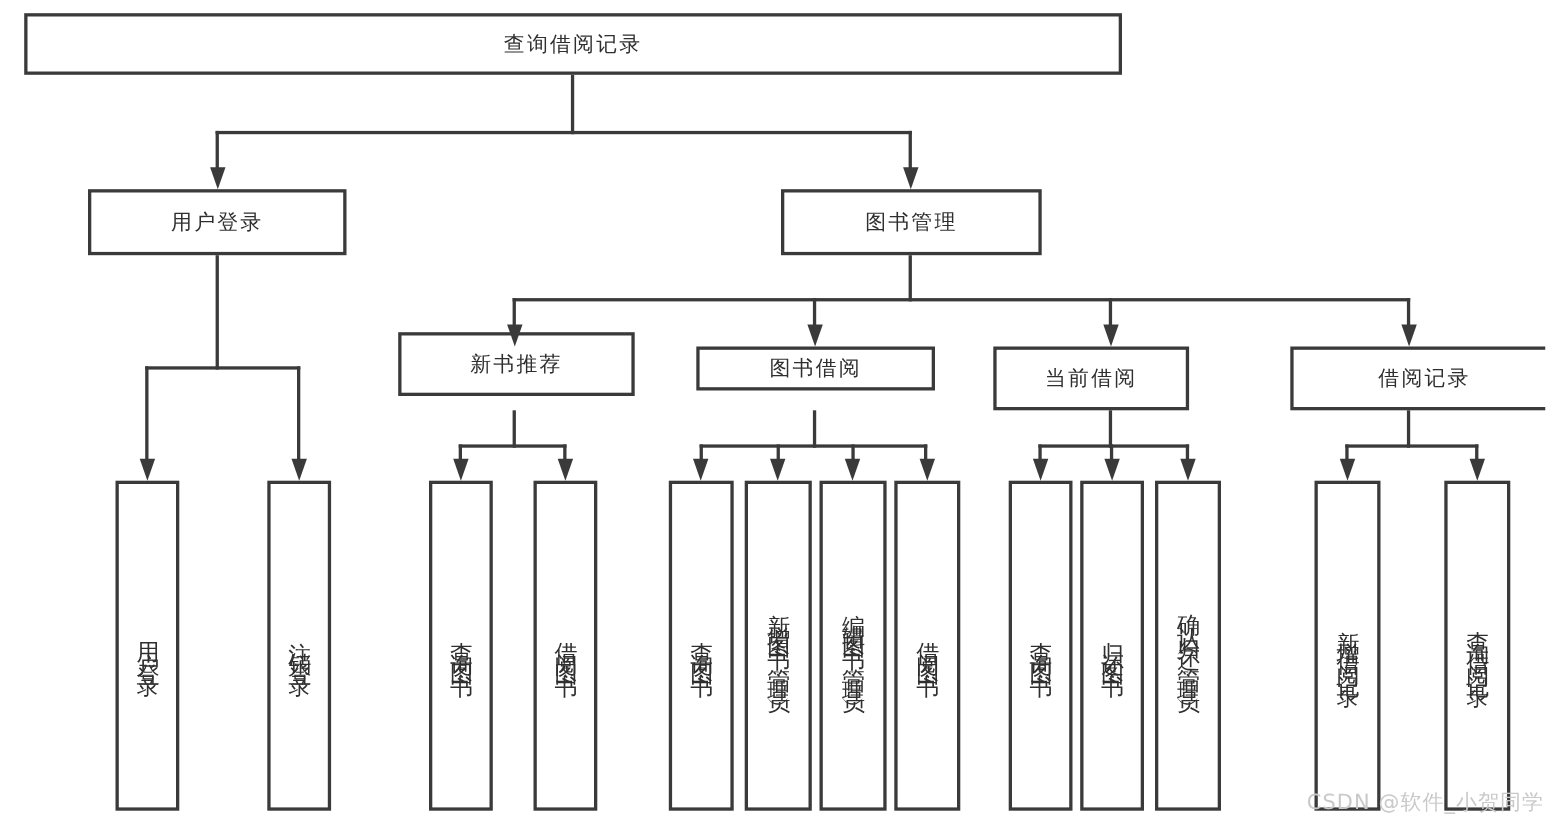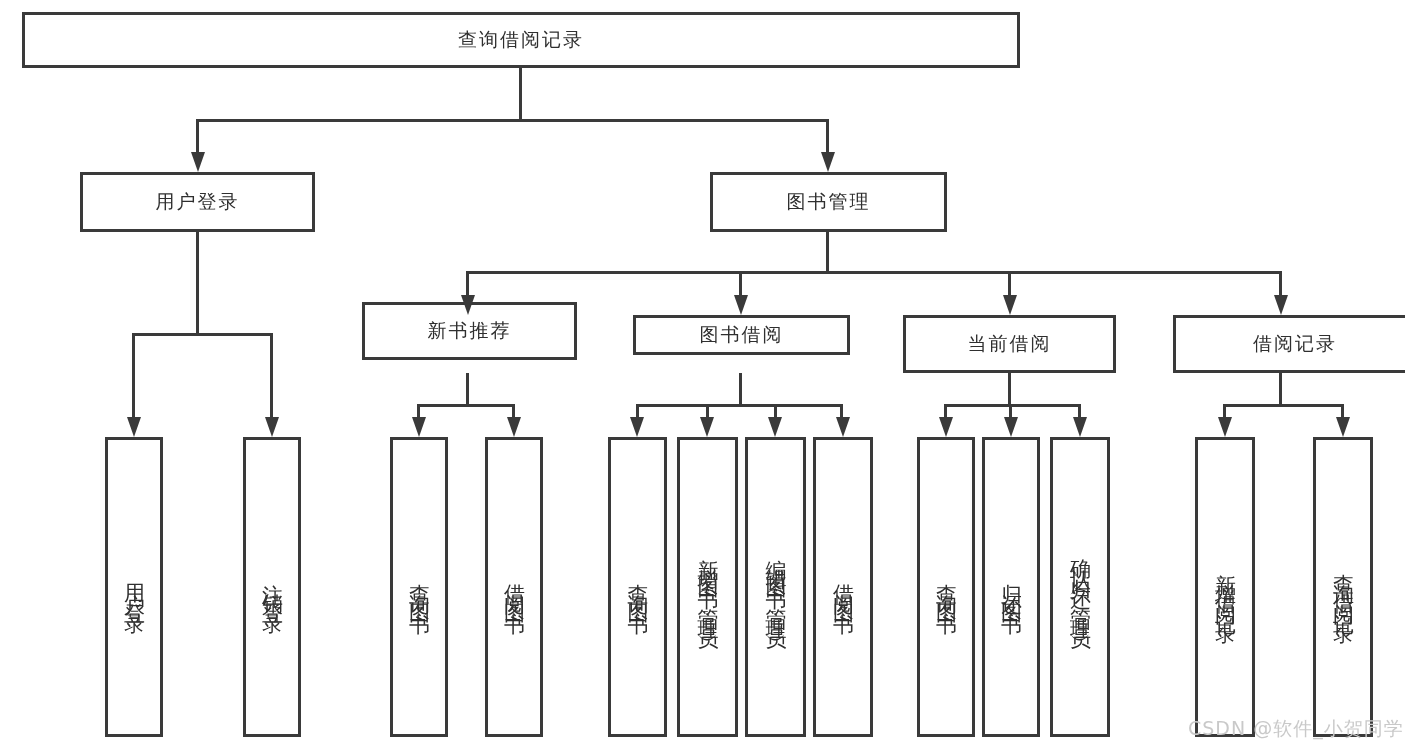--- a/index.html
+++ b/index.html
@@ -58,21 +58,21 @@
   </div>
 
   <div class="node lvl" style="left:362px;top:302px;width:215px;height:58px">
     <span>新书推荐</span>
   </div>
 
   <div class="node lvl" style="left:633px;top:315px;width:217px;height:40px">
     <span>图书借阅</span>
   </div>
 
-  <div class="node lvl" style="left:903px;top:315px;width:213px;height:58px">
+  <div class="node lvl" style="left:903px;top:315px;width:178px;height:58px">
     <span>当前借阅</span>
   </div>
 
   <div class="node lvl" style="left:1173px;top:315px;width:244px;height:58px">
     <span>借阅记录</span>
   </div>
 
   <div class="node leaf" style="left:105px;top:437px;width:58px;height:300px">
     <span>用户登录</span>
   </div>

